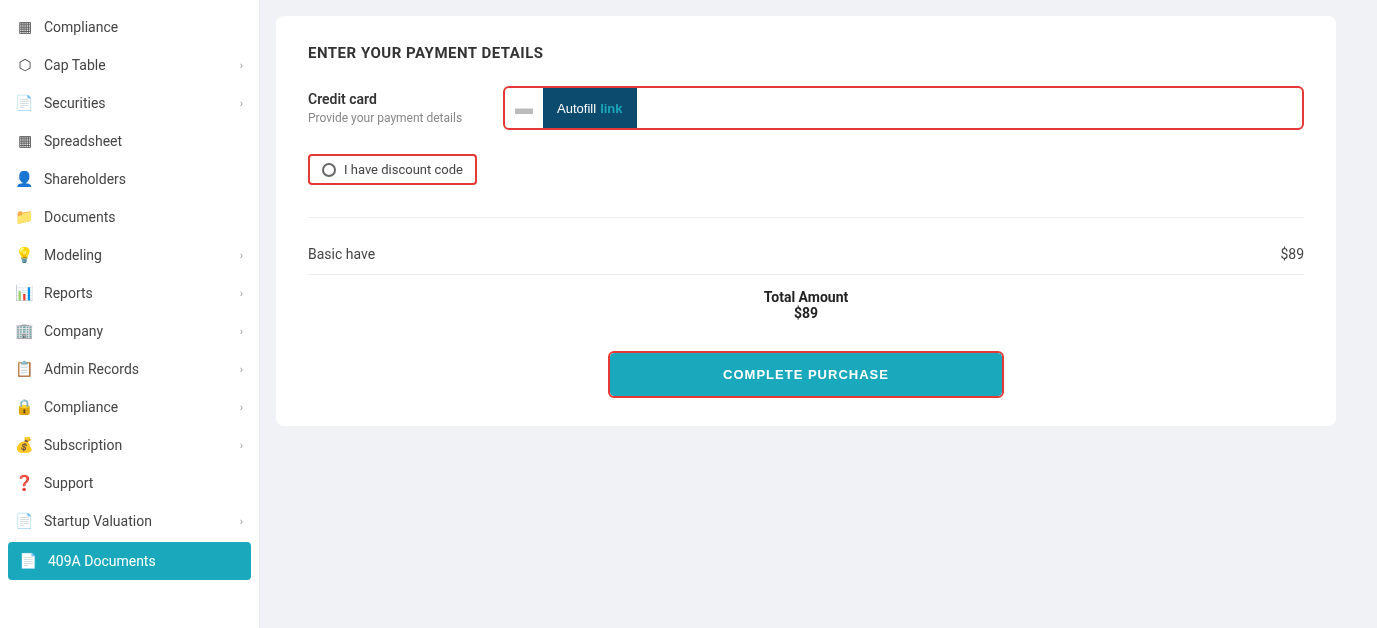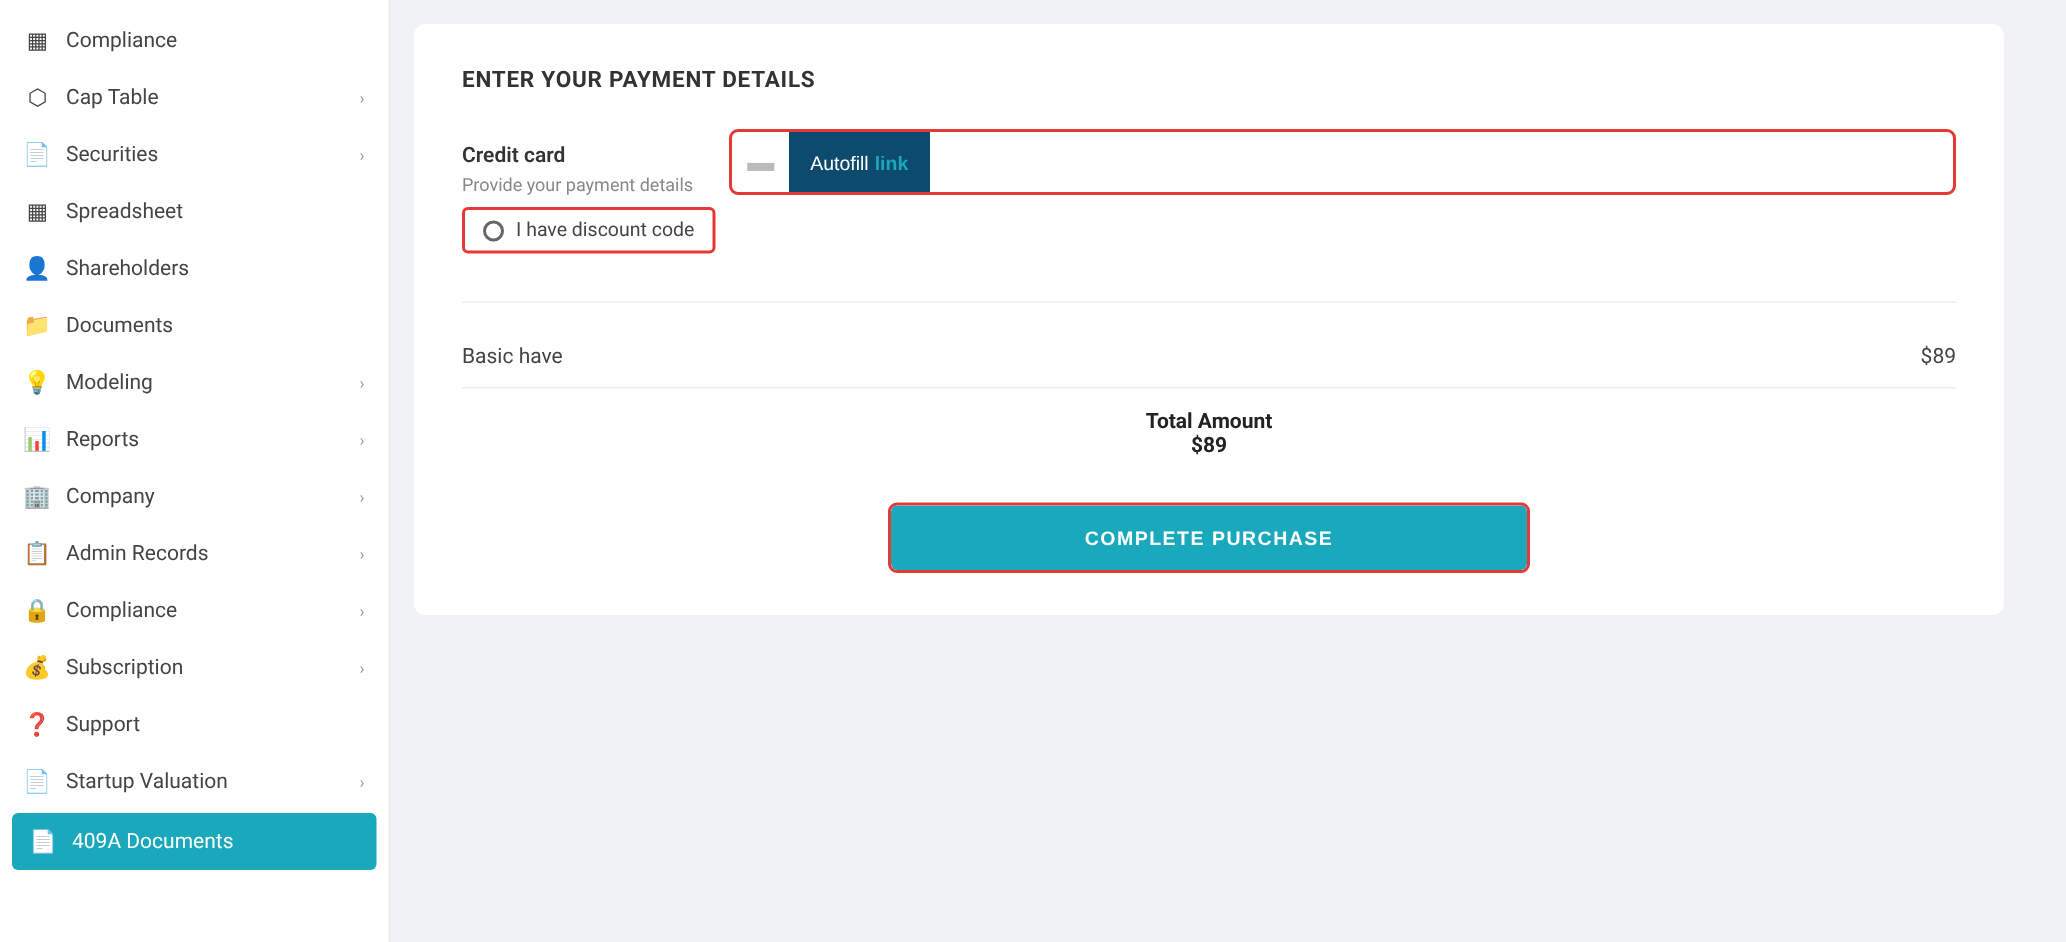--- a/index.html
+++ b/index.html
@@ -77,23 +77,23 @@
       font-size: 15px;
       font-weight: 700;
       color: #333;
       letter-spacing: 0.5px;
       margin-bottom: 24px;
       text-transform: uppercase;
     }
 
     .credit-card-section {
       display: flex;
-      align-items: flex-end;
-      margin-bottom: 8px;
-      gap: 24px;
+      align-items: center;
+      margin-bottom: 24px;
+      gap: 41px;
     }
 
     .credit-card-label h3 {
       font-size: 14px;
       font-weight: 600;
       color: #333;
       margin-bottom: 4px;
     }
     .credit-card-label p {
       font-size: 12px;
@@ -214,21 +214,21 @@
 
     .purchase-btn-container {
       display: flex;
       justify-content: center;
       margin-top: 16px;
     }
 
     .purchase-btn-box {
       border: 2px solid #e53935;
       border-radius: 6px;
-      width: 428px;
+      width: 396px;
       overflow: hidden;
     }
   </style>
 </head>
 <body>
 
 <div class="sidebar">
   <div class="sidebar-scroll">
 
   <div class="sidebar-item">

